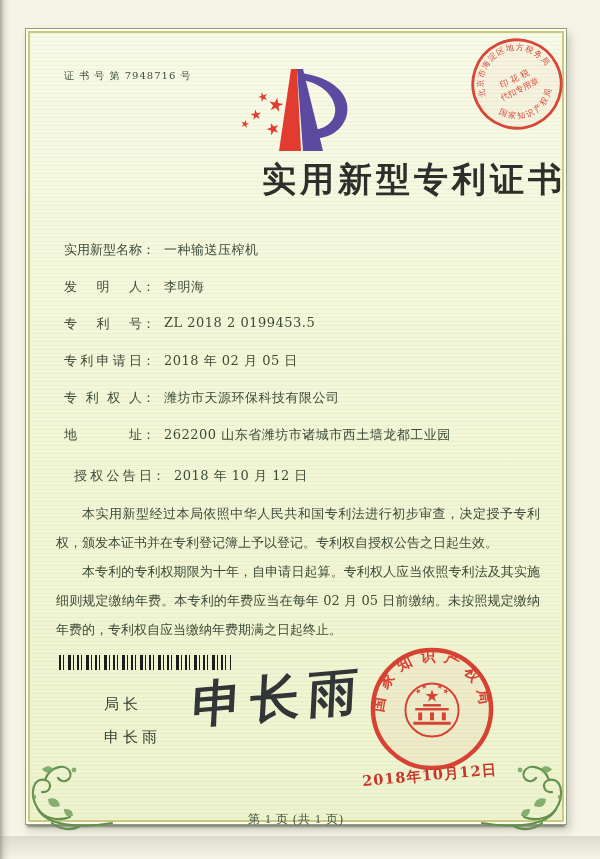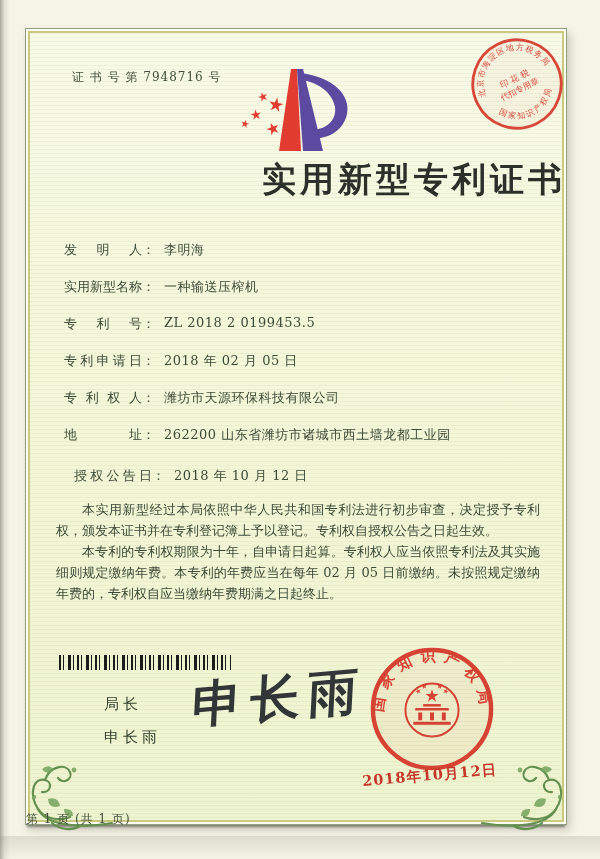--- a/index.html
+++ b/index.html
@@ -24,36 +24,36 @@
       0 4px 2px -2px rgba(85,90,78,.65),
       3px 5px 8px rgba(120,118,105,.35);
     background:linear-gradient(180deg,#f8fae9 0%,#f4f7da 38%,#eef3cf 100%);
   }
   .page::before{ 
     content:"";position:absolute;inset:4px;pointer-events:none;
     background:repeating-linear-gradient(180deg,rgba(150,180,95,.10) 0 1px,transparent 1px 4px);
   }
   .abs{position:absolute;}
 
-  .cert-no{left:46px;top:40px;font-size:12px;letter-spacing:1px;color:#41503d;}
+  .cert-no{left:38px;top:40px;font-size:10px;letter-spacing:1px;color:#41503d;}
   .logo{left:213px;top:32px;width:120px;height:96px;}
   .title{left:0;right:0;top:128px;text-align:right;font-size:34px;font-weight:700;
     letter-spacing:4px;color:#2c2f2a;}
 
   .fields{left:38px;top:212px;width:470px;color:#3c4a38;font-size:13px;}
   .frow{height:22px;margin-bottom:15px;white-space:nowrap;}
   .flabel{display:inline-block;width:78px;text-align:justify;text-align-last:justify;
     vertical-align:top;}
   .fcolon{display:inline-block;vertical-align:top;}
   .fvalue{margin-left:9px;letter-spacing:.5px;}
   .grant-row{left:48px;top:438px;width:478px;font-size:13px;color:#3c4a38;white-space:nowrap;}
   .grant-right{position:absolute;left:278px;top:0;white-space:nowrap;}
 
   .body-text{left:30px;top:470px;width:484px;color:#3c4a38;font-size:13px;
-    line-height:21px;text-align:justify;}
+    line-height:29px;text-align:justify;}
   .body-text p{margin:0;text-indent:2em;}
 
   .barcode{left:33px;top:626px;width:172px;height:15px;
     background:repeating-linear-gradient(90deg,
       #1c1c1c 0 2px,transparent 2px 4px,
       #1c1c1c 4px 5px,transparent 5px 9px,
       #1c1c1c 9px 12px,transparent 12px 14px,
       #1c1c1c 14px 15px,transparent 15px 18px);}
 
   .sig-block{left:78px;top:666px;font-size:15px;color:#33402f;letter-spacing:4px;}
@@ -64,21 +64,21 @@
 
   .tax-seal{left:443px;top:7px;width:96px;height:96px;transform:rotate(-26deg);opacity:.92;}
   .cnipa-seal{left:342px;top:616px;width:128px;height:128px;opacity:.95;}
   .seal-date{left:336px;top:736px;width:160px;font-size:14.5px;font-weight:600;
     color:#c5372a;transform:rotate(-5deg);letter-spacing:1px;white-space:nowrap;}
 
   .ornament{width:104px;height:104px;}
   .orn-left{left:-14px;top:706px;}
   .orn-right{left:452px;top:706px;transform:scaleX(-1);}
 
-  .footer{left:0;right:0;top:782px;text-align:left;font-size:12px;color:#41503d;letter-spacing:1px;}
+  .footer{left:0;right:0;top:782px;text-align:center;font-size:12px;color:#41503d;letter-spacing:1px;font-family:Liberation Serif, serif;}
 </style>
 </head>
 <body>
 
 <div class="scan-edge-left"></div>
 <div class="scan-edge-bottom"></div>
 
 <div class="page">
 
   <div class="abs cert-no">证 书 号 第 7948716 号</div>
@@ -96,24 +96,24 @@
       <use href="#star5" transform="translate(17,54) scale(5.5) rotate(-8)" fill="#e23c30"></use>
       <use href="#star5" transform="translate(6,63) scale(4.2) rotate(14)" fill="#e23c30"></use>
       <use href="#star5" transform="translate(34,68) scale(6.5) rotate(-20)" fill="#e23c30"></use>
     </g>
   </svg>
 
   <div class="abs title">实用新型专利证书</div>
 
   <div class="abs fields">
     <div class="frow">
+      <span class="flabel">实用新型名称</span><span class="fcolon">：</span><span class="fvalue">一种输送压榨机</span>
+    </div>
+    <div class="frow">
       <span class="flabel">发明人</span><span class="fcolon">：</span><span class="fvalue">李明海</span>
-    </div>
-    <div class="frow">
-      <span class="flabel">实用新型名称</span><span class="fcolon">：</span><span class="fvalue">一种输送压榨机</span>
     </div>
     <div class="frow">
       <span class="flabel">专利号</span><span class="fcolon">：</span><span class="fvalue">ZL 2018 2 0199453.5</span>
     </div>
     <div class="frow">
       <span class="flabel">专利申请日</span><span class="fcolon">：</span><span class="fvalue">2018 年 02 月 05 日</span>
     </div>
     <div class="frow">
       <span class="flabel">专利权人</span><span class="fcolon">：</span><span class="fvalue">潍坊市天源环保科技有限公司</span>
     </div>

